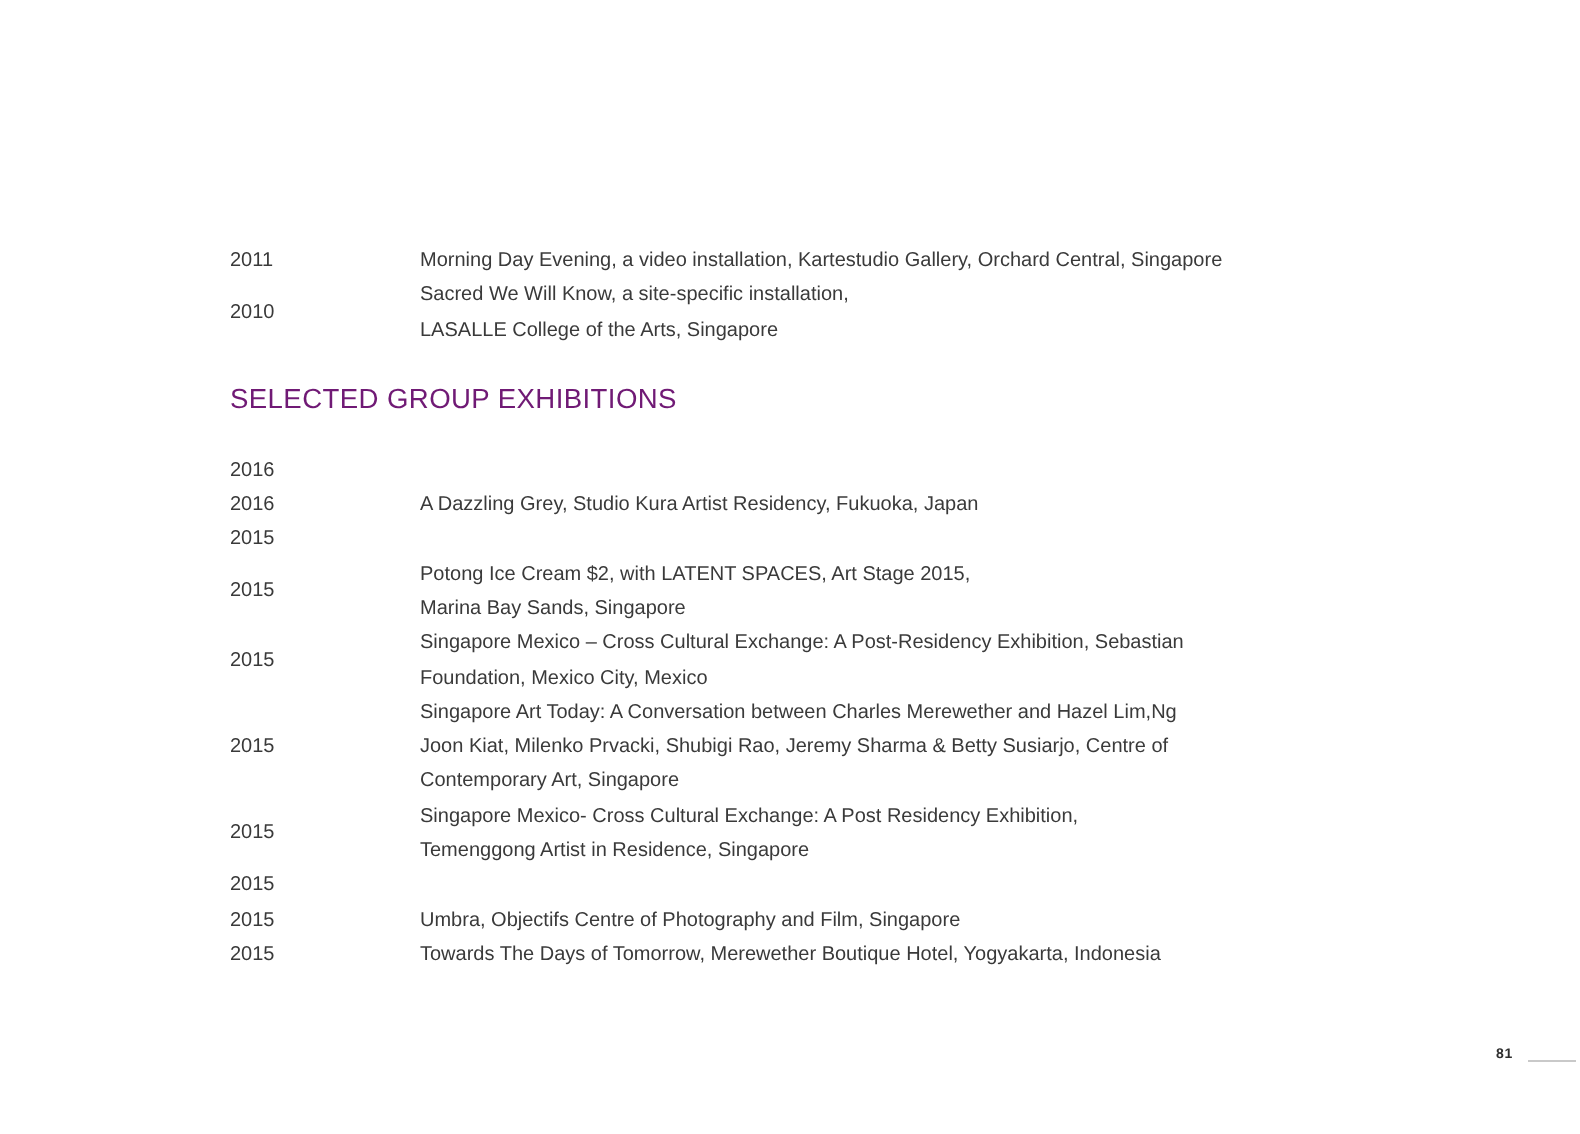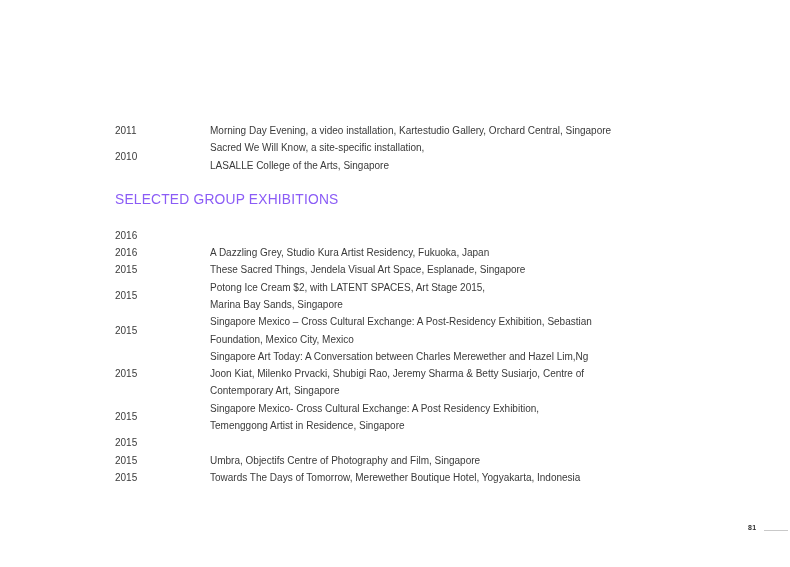--- a/index.html
+++ b/index.html
@@ -36,21 +36,21 @@
   .exh-desc {
     white-space: pre-line;
     width: 560px;
   }
   .section-heading {
     margin: 17.2px 0 18.4px 0;
     font-size: 13.8px;
     line-height: 17.3px;
     font-weight: 400;
     letter-spacing: 0.2px;
-    color: #8b5cf6;
+    color: #701a75;
   }
   .footer-pageno {
     position: absolute;
     left: 748px;
     top: 524px;
     font-size: 7px;
     font-weight: 700;
     color: #2e2e2e;
     letter-spacing: 0.3px;
   }
@@ -83,21 +83,20 @@
 
     <div class="exh-row">
       <span class="exh-year">2016</span>
     </div>
     <div class="exh-row">
       <span class="exh-year">2016</span>
       <span class="exh-desc">A Dazzling Grey, Studio Kura Artist Residency, Fukuoka, Japan</span>
     </div>
     <div class="exh-row">
       <span class="exh-year">2015</span>
-      <span class="exh-desc">These Sacred Things, Jendela Visual Art Space, Esplanade, Singapore</span>
     </div>
     <div class="exh-row">
       <span class="exh-year">2015</span>
       <span class="exh-desc">Potong Ice Cream $2, with LATENT SPACES, Art Stage 2015,
 Marina Bay Sands, Singapore</span>
     </div>
     <div class="exh-row">
       <span class="exh-year">2015</span>
       <span class="exh-desc">Singapore Mexico – Cross Cultural Exchange: A Post-Residency Exhibition, Sebastian
 Foundation, Mexico City, Mexico</span>

